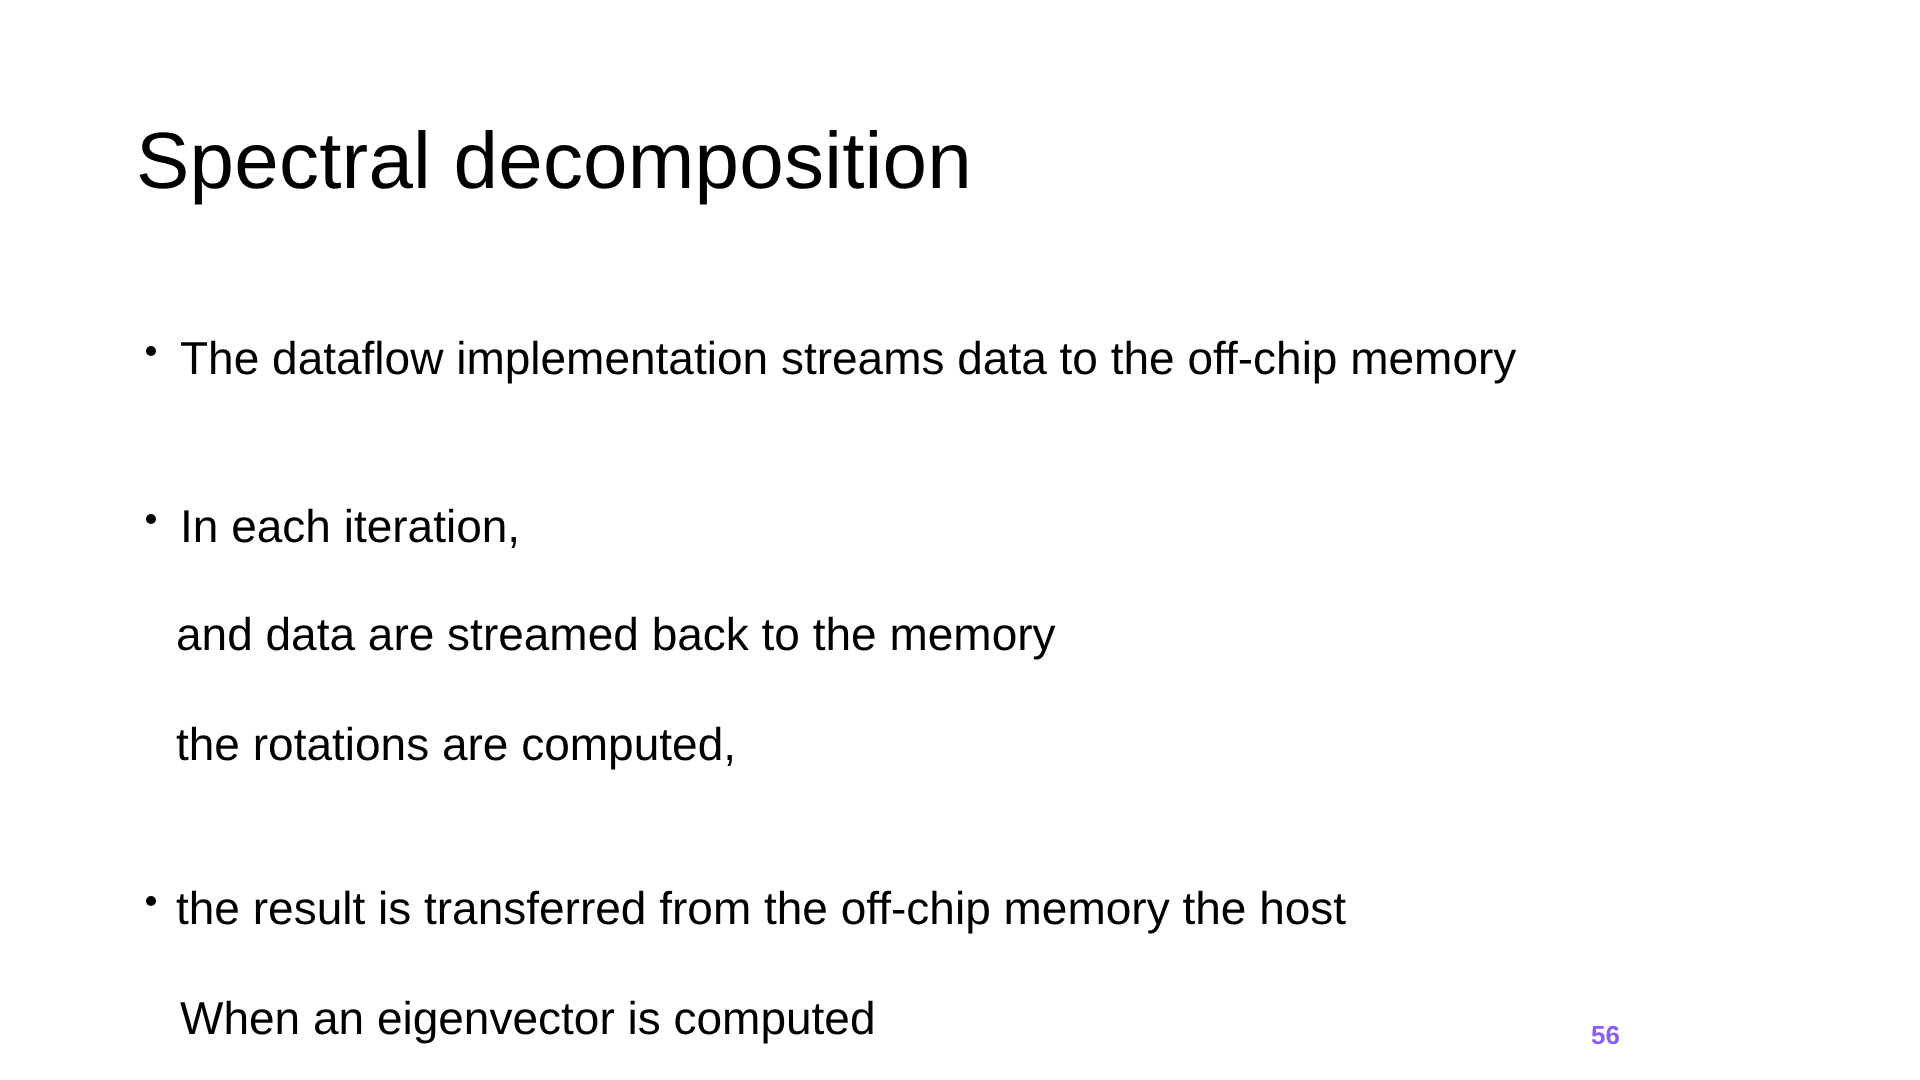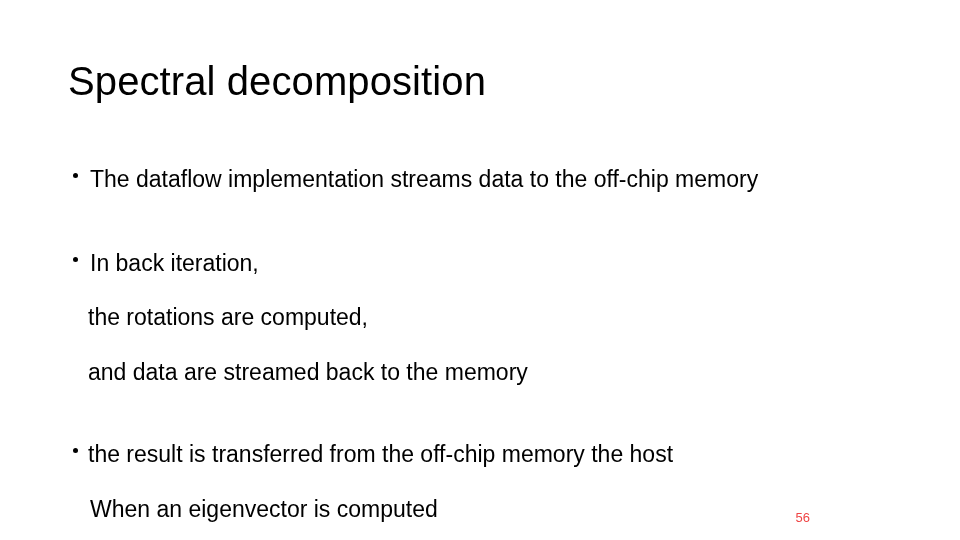--- a/index.html
+++ b/index.html
@@ -69,22 +69,22 @@
   }
   .bullet-line.cont {
     margin-left: -2px;
   }
   .page-number {
     position: absolute;
     right: 62px;
     bottom: 14px;
     font-family: "Liberation Sans", sans-serif;
     font-size: 13px;
-    font-weight: 400;
-    color: #ef4444;
+    font-weight: 700;
+    color: #8b5cf6;
     line-height: 16px;
   }
 </style>
 </head>
 <body>
 
 <div class="slide">
 
   <div class="slide-title">Spectral decomposition</div>
 
@@ -93,23 +93,23 @@
     <div class="bullet-block b1">
       <span class="bullet-marker"></span>
       <div class="bullet-lines">
         <div class="bullet-line">The dataflow implementation streams data to the off-chip memory</div>
       </div>
     </div>
 
     <div class="bullet-block b2">
       <span class="bullet-marker"></span>
       <div class="bullet-lines">
-        <div class="bullet-line">In back iteration,</div>
+        <div class="bullet-line">In each iteration,</div>
+        <div class="bullet-line cont">and data are streamed back to the memory</div>
         <div class="bullet-line cont">the rotations are computed,</div>
-        <div class="bullet-line cont">and data are streamed back to the memory</div>
       </div>
     </div>
 
     <div class="bullet-block b3">
       <span class="bullet-marker"></span>
       <div class="bullet-lines">
         <div class="bullet-line cont">the result is transferred from the off-chip memory the host</div>
         <div class="bullet-line">When an eigenvector is computed</div>
       </div>
     </div>

